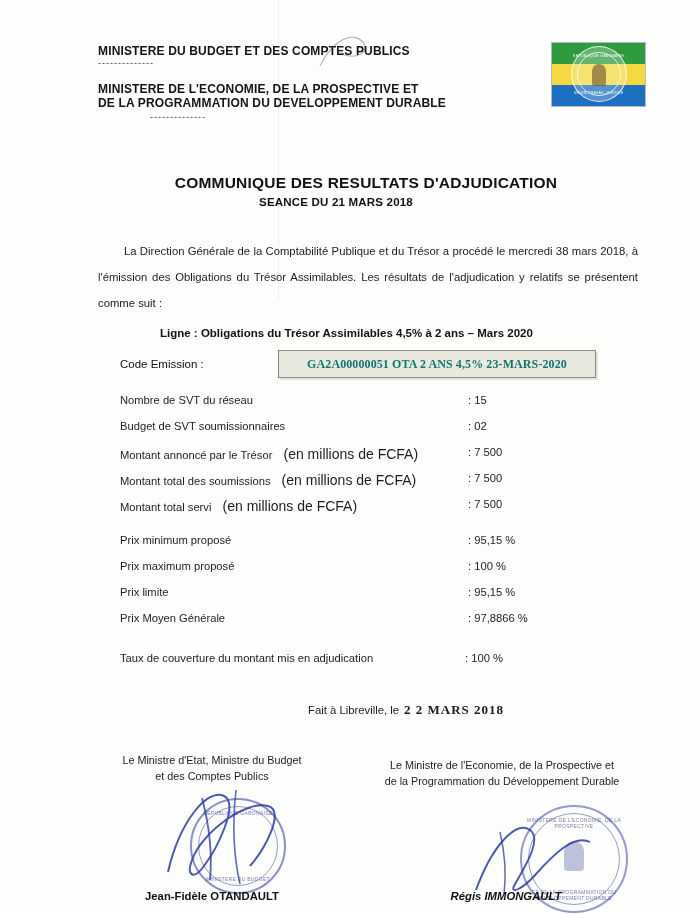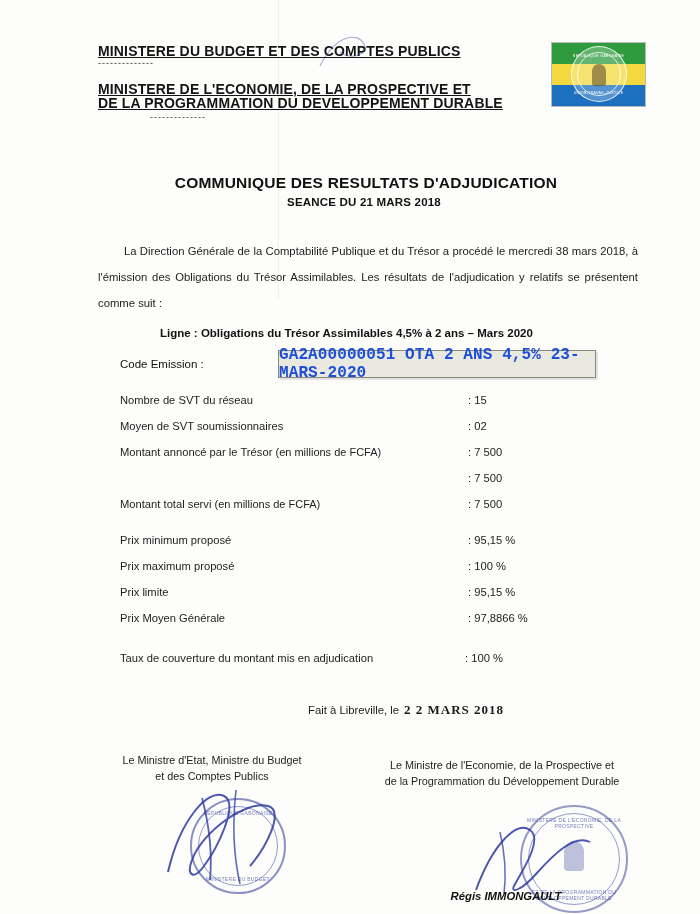--- a/index.html
+++ b/index.html
@@ -23,27 +23,26 @@
   }
 
   
   .header {
     position: absolute;
     top: 44px;
     left: 98px;
     width: 430px;
   }
   .hdr-line {
-    font-size: 14px;
+    font-size: 12px;
     font-weight: bold;
     letter-spacing: 0.15px;
     color: #141414;
     line-height: 14px;
     white-space: nowrap;
-    text-decoration: underline;
   }
   .hdr-sep {
     font-size: 9px;
     color: #333;
     letter-spacing: 1px;
     line-height: 9px;
     margin: 1px 0 3px 0;
   }
   .hdr-block2 {
     margin-top: 14px;
@@ -127,21 +126,20 @@
   .doc-subtitle {
     position: absolute;
     top: 196px;
     left: 0;
     width: 672px;
     text-align: center;
     font-size: 11.5px;
     font-weight: bold;
     letter-spacing: 0.2px;
     color: #111;
-    padding-left: 28px;
   }
 
   
   .intro {
     position: absolute;
     top: 238px;
     left: 98px;
     width: 540px;
     font-size: 11.3px;
     line-height: 26px;
@@ -177,24 +175,24 @@
     width: 316px;
     height: 26px;
     border: 1px solid #8a8a7a;
     background: #e9e9e0;
     box-shadow: 2px 2px 0 rgba(0,0,0,0.10);
     display: flex;
     align-items: center;
     justify-content: center;
   }
   .code-value {
-    font-family: Liberation Mono, monospace;
-    font-size: 16px;
-    font-weight: bold;
-    color: #1d4ed8;
+    font-family: Liberation Serif, serif;
+    font-size: 12px;
+    font-weight: bold;
+    color: #0f766e;
     letter-spacing: 0.1px;
   }
 
   
   .rows {
     position: absolute;
     left: 120px;
     top: 390px;
     width: 500px;
   }
@@ -205,21 +203,22 @@
     color: #1d1d1d;
   }
   .row .lbl {
     position: absolute;
     left: 0;
     top: 4px;
     white-space: nowrap;
     text-align: center;
   }
   .row .lbl .small {
-    font-size: 11px;
+    font-size: 14px;
+    margin-left: 8px;
   }
   .row .val {
     position: absolute;
     left: 348px;
     top: 4px;
     white-space: nowrap;
   }
   .rows.group2 { top: 530px; }
   .rows.group3 { top: 648px; }
   .rows.group3 .val { left: 345px; }
@@ -369,28 +368,29 @@
   <div class="code-box">
     <span class="code-value">GA2A00000051 OTA 2 ANS 4,5% 23-MARS-2020</span>
   </div>
 
   <div class="rows group1">
     <div class="row">
       <span class="lbl">Nombre de SVT du réseau</span>
       <span class="val">: 15</span>
     </div>
     <div class="row">
-      <span class="lbl">Moyen de SVT soumissionnaires</span>
+      <span class="lbl">Budget de SVT soumissionnaires</span>
       <span class="val">: 02</span>
     </div>
     <div class="row">
       <span class="lbl"><span>Montant annoncé par le Trésor </span><span class="small">(en millions de FCFA)</span></span>
       <span class="val">: 7 500</span>
     </div>
     <div class="row">
+      <span class="lbl"><span>Montant total des soumissions </span><span class="small">(en millions de FCFA)</span></span>
       <span class="val">: 7 500</span>
     </div>
     <div class="row">
       <span class="lbl"><span>Montant total servi </span><span class="small">(en millions de FCFA)</span></span>
       <span class="val">: 7 500</span>
     </div>
   </div>
 
   <div class="rows group2">
     <div class="row">
@@ -446,15 +446,16 @@
     <path d="M18 92 C 30 40, 58 8, 74 16 C 90 24, 66 70, 54 86 C 44 100, 36 96, 42 80 C 52 52, 96 20, 118 26 C 136 31, 114 70, 100 86" fill="none" stroke="#2c3ba0" stroke-width="2" opacity="0.85"></path>
     <path d="M52 18 C 60 48, 62 78, 60 100" fill="none" stroke="#2c3ba0" stroke-width="1.8" opacity="0.8"></path>
     <path d="M86 10 C 82 46, 84 78, 90 104" fill="none" stroke="#2c3ba0" stroke-width="1.6" opacity="0.75"></path>
   </svg>
 
   <svg class="sig-ink right-ink" width="150" height="90" viewBox="0 0 150 90">
     <path d="M6 78 C 22 34, 46 8, 60 18 C 74 28, 50 62, 44 74 C 40 82, 52 78, 66 62 C 84 42, 104 22, 120 30" fill="none" stroke="#2c3ba0" stroke-width="1.9" opacity="0.85"></path>
     <path d="M30 20 C 36 46, 36 66, 34 82" fill="none" stroke="#2c3ba0" stroke-width="1.5" opacity="0.75"></path>
   </svg>
 
+  <div class="sig-name left">Jean-Fidèle OTANDAULT</div>
   <div class="sig-name right">Régis IMMONGAULT</div>
 
 </div>
 
 </body></html>

